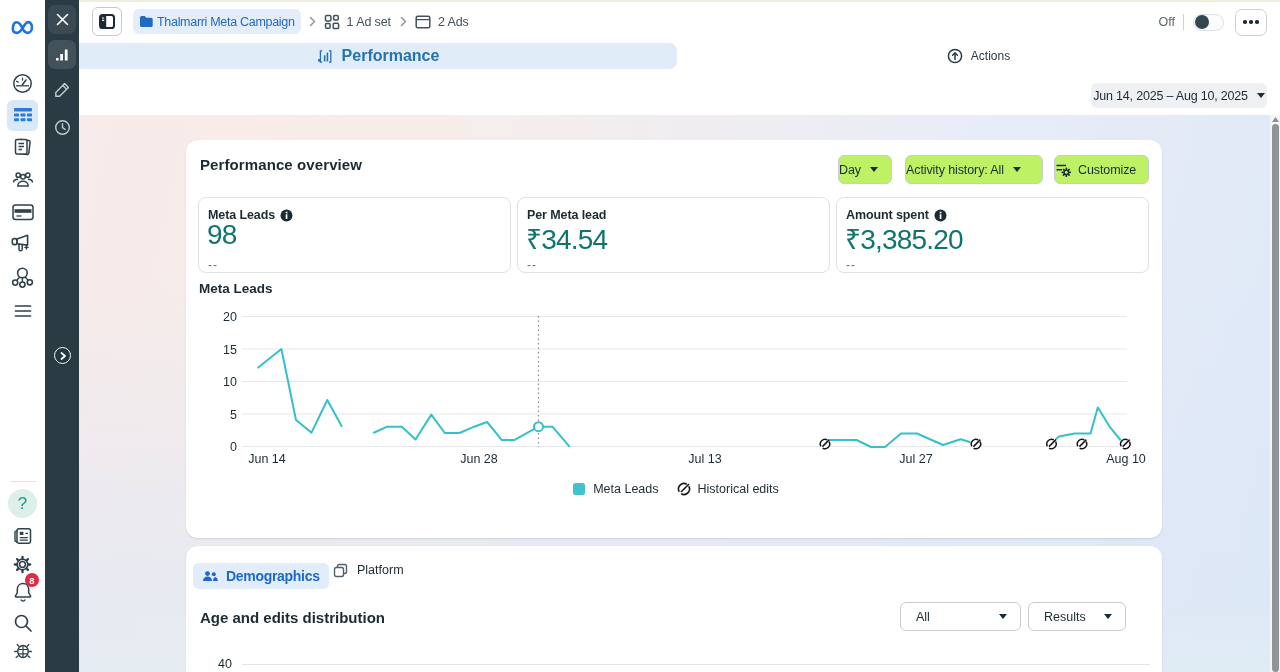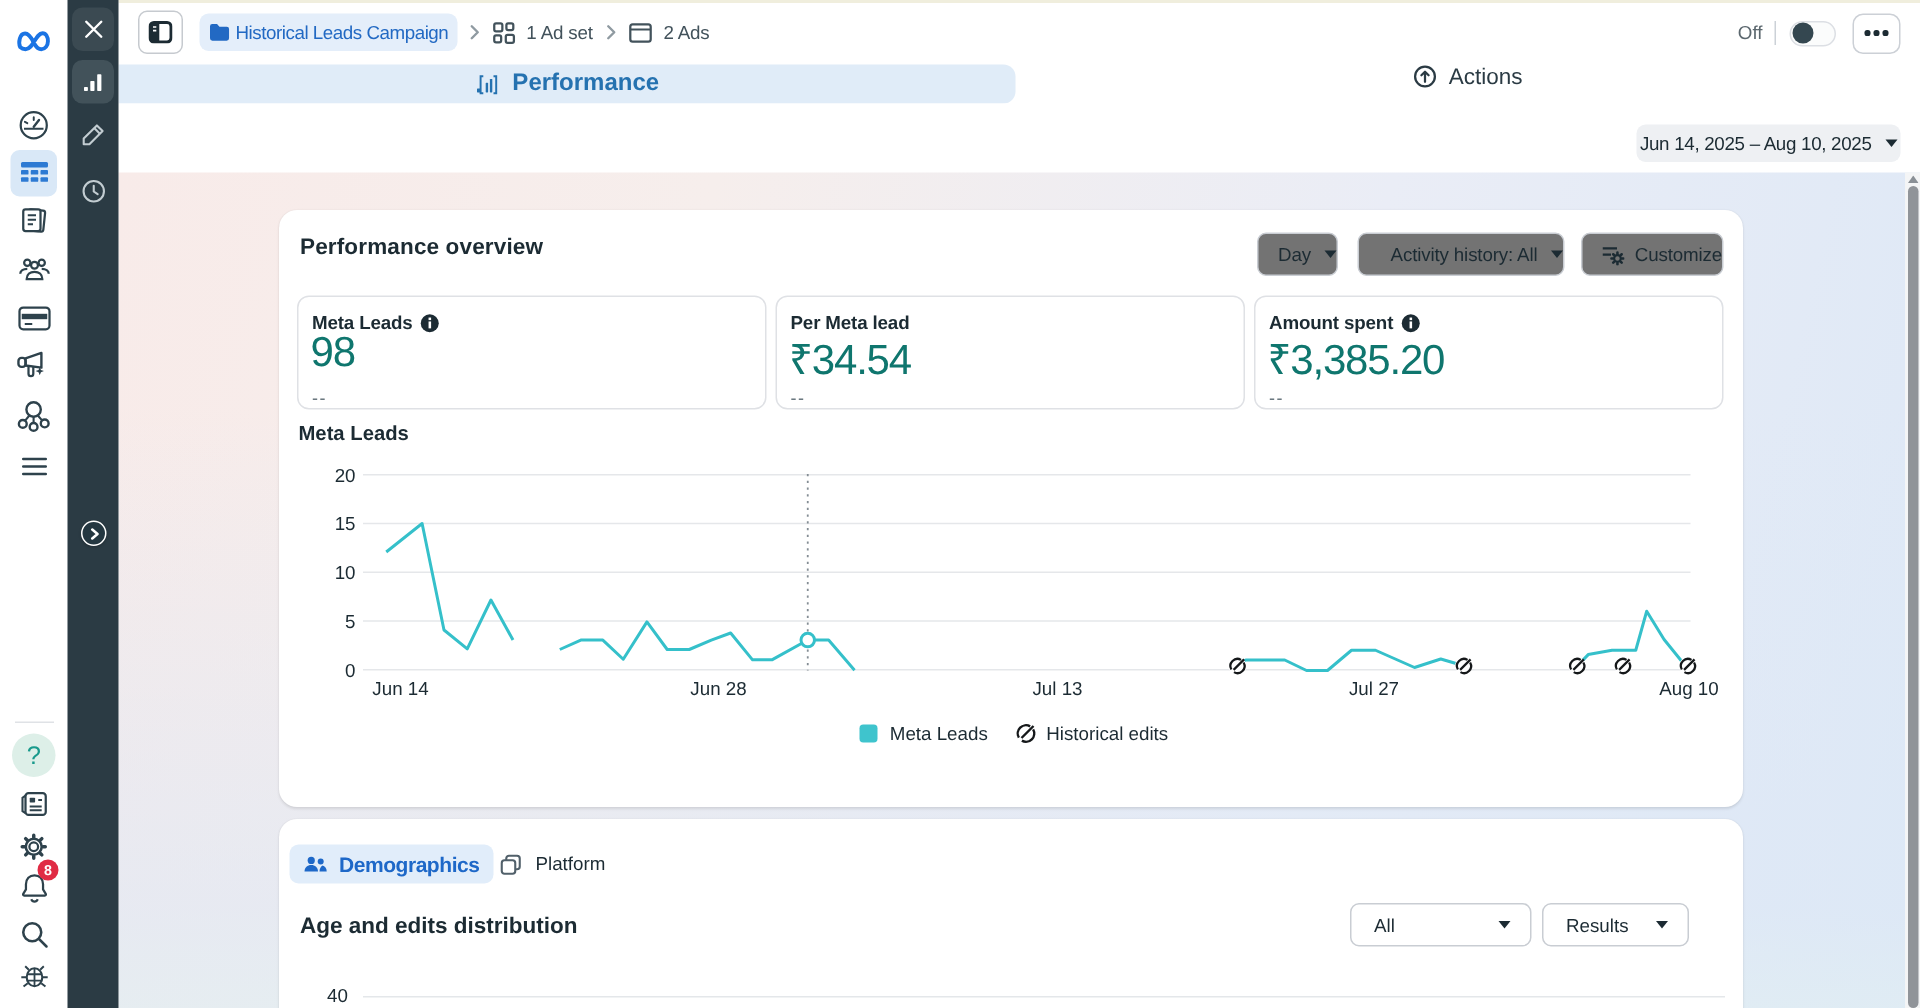--- a/index.html
+++ b/index.html
@@ -39,57 +39,57 @@
 #off-label { color:#5b676e; font-size:12.5px; margin-right:8px; }
 #off-div { width:1px; height:16px; background:#ccd1d7; margin-right:9px; }
 #toggle { width:31px; height:17px; background:#fbfcfc; border:1px solid #dcdfe4; border-radius:9px; position:relative; margin-right:11px; }
 #toggle .knob { position:absolute; left:1px; top:0.5px; width:14px; height:14px; background:#344750; border-radius:50%; }
 #dots-btn { width:32px; height:27px; border:1px solid #ccd0d6; border-radius:7px; background:#fff; display:flex; align-items:center; justify-content:center; gap:2.5px; }
 #dots-btn i { width:3.4px; height:3.4px; background:#1c2b33; border-radius:50%; display:block; }
 
 
 #tabs { position:absolute; left:0; top:43px; width:1201px; height:26px; }
 #tab-perf { position:absolute; left:0; top:0; width:598px; height:26px; background:#e0ecf8; border-radius:0 8px 8px 0; display:flex; align-items:center; justify-content:center; gap:8px; color:#2572b0; font-size:16px; font-weight:bold; }
-#tab-act { position:absolute; left:598px; top:0; width:603px; height:26px; display:flex; align-items:flex-start; justify-content:center; gap:8px; color:#2b3b44; font-size:15px; }
+#tab-act { position:absolute; left:598px; top:0; width:603px; height:26px; display:flex; align-items:center; justify-content:center; gap:8px; color:#2b3b44; font-size:12px; }
 
 
 #daterow { position:absolute; left:0; top:69px; width:1201px; height:46px; background:#fff; }
 #datepill { position:absolute; right:13px; top:14px; width:176px; height:25px; background:#eef0f3; border-radius:6px; display:flex; align-items:center; justify-content:center; gap:9px; font-size:12.5px; letter-spacing:-0.2px; color:#1c2b33; white-space:nowrap; }
 
 
 #content { position:absolute; left:0; top:115px; width:1201px; height:557px;
   background:
     linear-gradient(180deg, rgba(223,233,246,0) 0%, rgba(223,233,246,0) 28%, rgba(221,232,246,0.62) 88%, rgba(224,237,243,0.75) 100%),
     linear-gradient(103deg, #f8ebe9 0%, #f6eeec 30%, #eaedf6 64%, #dde8f6 100%);
 }
 .card { position:absolute; left:107px; width:976px; background:#fff; border-radius:12px; box-shadow:0 1px 2px rgba(0,0,0,.10), 0 0 1px rgba(0,0,0,.06); }
 #card1 { top:25px; height:398px; }
 #card2 { top:431px; height:130px; border-bottom-left-radius:0; border-bottom-right-radius:0; }
 
 
 #card1 h2 { position:absolute; left:14px; top:16px; font-size:15px; font-weight:bold; letter-spacing:.1px; }
-.ctl { position:absolute; top:15px; height:29px; border:1px solid #c9cdd3; border-radius:6px; background:#737373; display:flex; align-items:center; justify-content:flex-end; font-size:12.5px; color:#1c2b33; gap:9px; letter-spacing:-0.1px; }
+.ctl { position:absolute; top:15px; height:29px; border:1px solid #c9cdd3; border-radius:6px; background:#bef264; display:flex; align-items:center; justify-content:flex-start; font-size:12.5px; color:#1c2b33; gap:9px; letter-spacing:-0.1px; }
 #ctl-day { left:652px; width:54px; }
 #ctl-act { left:719px; width:138px; }
 #ctl-cust { left:868px; width:95px; gap:7px; }
 .caret { width:0; height:0; border-left:4.5px solid transparent; border-right:4.5px solid transparent; border-top:5.5px solid #1c2b33; display:inline-block; }
 .metric { position:absolute; top:57px; width:313px; height:76px; border:1px solid #dfe1e5; border-radius:8px; background:#fff; }
 .metric .lbl { position:absolute; left:9px; top:10px; font-size:12.5px; font-weight:bold; display:flex; align-items:center; gap:5px; letter-spacing:-0.1px; }
 .metric .num { position:absolute; left:8px; top:21px; font-size:28px; color:#0f766e; letter-spacing:-0.8px; }
 .metric .dash { position:absolute; left:9px; top:60px; font-size:12px; color:#606e76; letter-spacing:1px; }
 #m1 { left:12px; } #m2 { left:331px; } #m3 { left:650px; }
 #chart-title { position:absolute; left:13px; top:141px; font-size:13.5px; font-weight:bold; }
 #legend { position:absolute; left:2px; top:341px; width:976px; display:flex; align-items:center; justify-content:center; font-size:12.5px; color:#1c2b33; }
 #legend .sq { width:12px; height:12px; background:#3fc4cd; border-radius:2.5px; display:inline-block; margin-right:8px; }
 #legend .gap { width:17px; }
 #legend .histicon { margin-right:6px; }
 
 
 #demo-pill { position:absolute; left:7px; top:17px; height:26px; background:#e1edfa; border-radius:6px; display:flex; align-items:center; padding:0 9px 0 9px; gap:8px; color:#1e68c8; font-size:14px; font-weight:bold; letter-spacing:-0.3px; }
-#plat-tab { position:absolute; left:147px; top:17px; height:26px; display:flex; align-items:center; gap:9px; font-size:12.5px; color:#1c2b33; }
+#plat-tab { position:absolute; left:147px; top:17px; height:26px; display:flex; gap:9px; font-size:12.5px; color:#1c2b33; }
 #card2 h2 { position:absolute; left:14px; top:63px; font-size:15px; font-weight:bold; }
 .dd { position:absolute; top:56px; height:29px; border:1px solid #c9cdd3; border-radius:6px; background:#fff; font-size:12.5px; color:#1c2b33; }
 #dd-all { left:714px; width:121px; }
 #dd-res { left:842px; width:98px; }
 .dd .t { position:absolute; left:15px; top:7px; }
 .dd .caret { position:absolute; right:13px; top:11px; }
 #forty { position:absolute; left:32px; top:111px; font-size:12.5px; color:#1c2b33; }
 #grid40 { position:absolute; left:56px; top:118px; width:908px; height:1px; background:#e4e7ea; }
 
 
@@ -275,21 +275,21 @@
         <rect x="1" y="1" width="14" height="13" rx="2.6" fill="none" stroke="#1c2b33" stroke-width="2"></rect>
         <path d="M3.6 1 H7.2 V14 H3.6 A2.6 2.6 0 0 1 1 11.4 V3.6 A2.6 2.6 0 0 1 3.6 1 Z" fill="#1c2b33"></path>
         <path d="M3 4 h2.2 M3 6.4 h2.2" stroke="#fff" stroke-width="1.1"></path>
       </svg>
     </div>
     <div id="crumbs">
       <div id="crumb-pill" style="position:relative; left:0; top:0;">
         <svg width="15" height="13" viewBox="0 0 15 13" fill="#2269c3">
             <path d="M1 2.5 a1.5 1.5 0 0 1 1.5 -1.5 h3.2 l1.6 1.8 h4.9 a1.5 1.5 0 0 1 1.5 1.5 v6.2 a1.6 1.6 0 0 1 -1.6 1.6 H2.6 A1.6 1.6 0 0 1 1 10.5 z"></path>
           </svg>
-        <span class="txt">Historical Leads Campaign</span>
+        <span class="txt">Thalmarri Meta Campaign</span>
       </div>
       <span class="crumb-sep" style="margin:0 8px;">
         <svg width="7" height="11" viewBox="0 0 7 11" stroke="#8f9aa1" stroke-width="1.6" fill="none" stroke-linecap="round" stroke-linejoin="round">
             <path d="M1.5 1.5 L5.5 5.5 L1.5 9.5"></path>
           </svg>
       </span>
       <span class="crumb-item">
         <svg width="16" height="16" viewBox="0 0 16 16" fill="none" stroke="#42525b" stroke-width="1.5">
           <rect x="1.5" y="1.5" width="5.4" height="5.4" rx="1.2"></rect>
           <rect x="9.6" y="1.5" width="4.6" height="4.6" rx="1.2"></rect>

